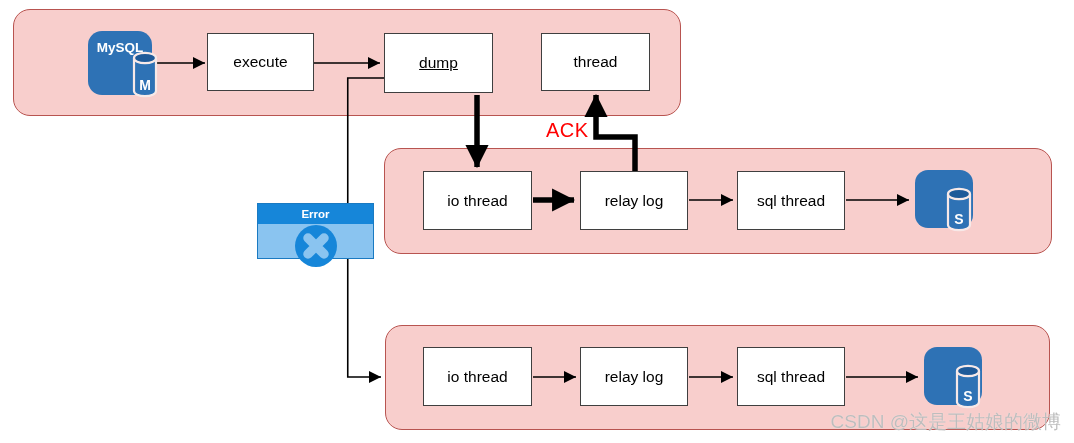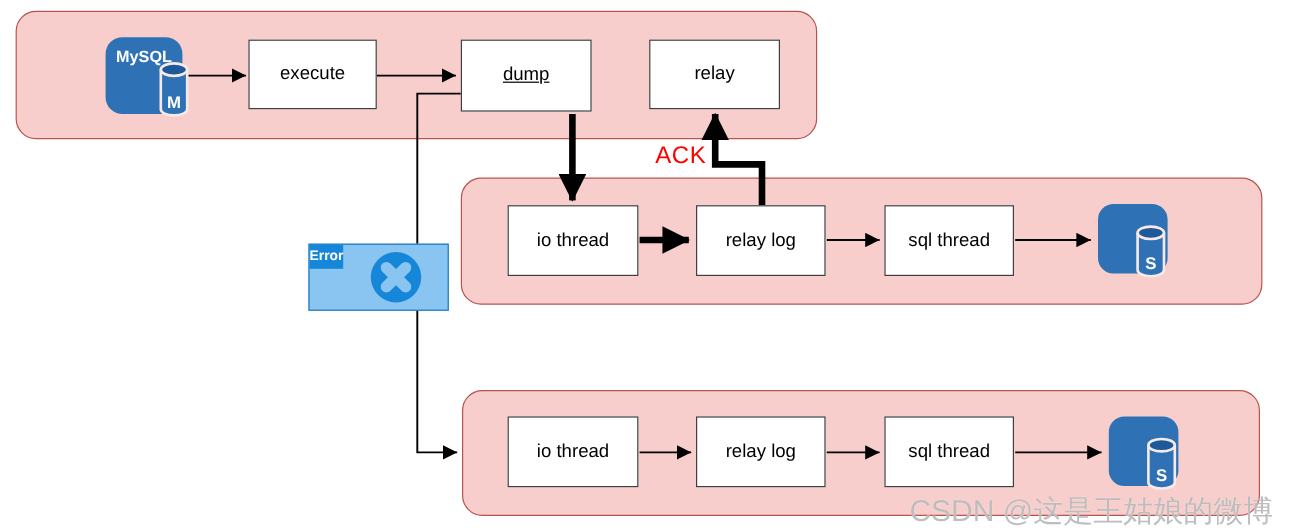--- a/index.html
+++ b/index.html
@@ -15,34 +15,34 @@
   .arrows{position:absolute;left:0;top:0;z-index:2;pointer-events:none;}
   .node{
     position:absolute;background:#ffffff;border:1.5px solid #3F3F3F;
     box-sizing:border-box;display:flex;align-items:center;justify-content:center;
     font-size:15.5px;color:#000;z-index:3;white-space:nowrap;
   }
   .icon{position:absolute;z-index:3;}
   .error-card{
     position:absolute;left:257px;top:203px;width:117px;height:56px;z-index:4;
     border:1px solid #1A7AC2;box-sizing:border-box;background:#8AC4F0;
-    display:flex;flex-direction:row;
+    display:flex;flex-direction:column;
   }
   .error-header{
     height:20px;background:#1686D9;color:#fff;font-size:11.5px;font-weight:bold;
     display:flex;align-items:center;justify-content:center;flex:0 0 auto;
   }
   .error-body{flex:1;display:flex;align-items:center;justify-content:center;}
   .ack{
     position:absolute;left:546px;top:119px;z-index:4;color:#FF0000;
     font-size:20px;font-weight:normal;letter-spacing:.5px;
   }
   .watermark{
     position:absolute;right:13px;top:409px;z-index:5;
-    font-size:25px;color:rgba(186,186,186,0.95);
+    font-size:19px;color:rgba(186,186,186,0.95);
     text-shadow:0 0 1px rgba(255,255,255,0.65);
     white-space:nowrap;
   }
   svg text{font-family:"Liberation Sans","DejaVu Sans",sans-serif;}
 </style>
 </head>
 <body>
 
 <div class="stage">
 
@@ -82,21 +82,21 @@
     <text x="58" y="60" text-anchor="middle" font-size="14" font-weight="bold" fill="#fff">M</text>
   </svg>
 
   <div class="node" style="left:207px;top:33px;width:107px;height:58px;justify-content:center;">
     <span>execute</span>
   </div>
   <div class="node" style="left:384px;top:33px;width:109px;height:60px;text-decoration:underline;">
     <span>dump</span>
   </div>
   <div class="node" style="left:541px;top:33px;width:109px;height:58px;">
-    <span>relay</span>
+    <span>thread</span>
   </div>
 
   <div class="ack">ACK</div>
 
   <div class="node" style="left:423px;top:171px;width:109px;height:59px;">
     <span>io thread</span>
   </div>
   <div class="node" style="left:580px;top:171px;width:108px;height:59px;">
     <span>relay log</span>
   </div>

